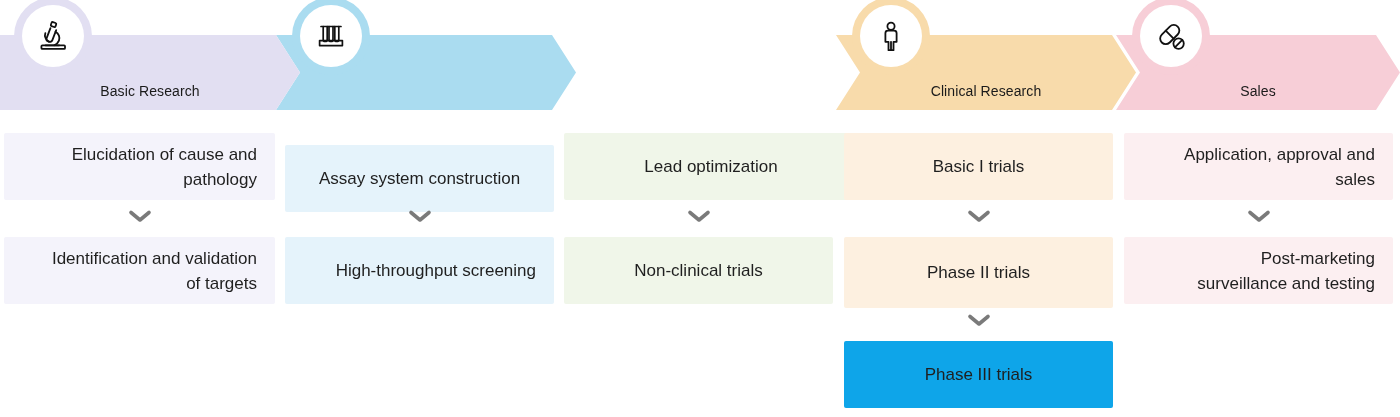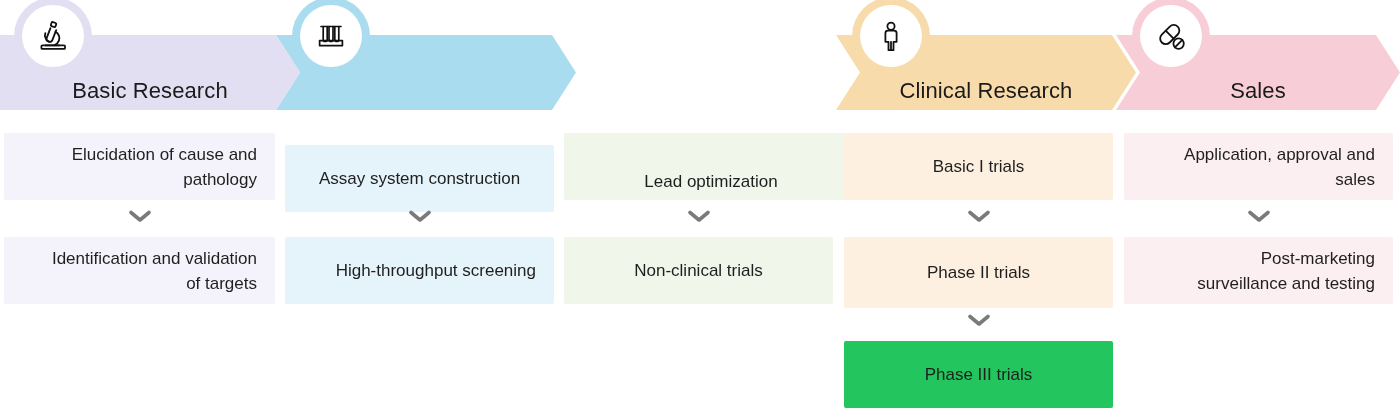--- a/index.html
+++ b/index.html
@@ -37,21 +37,21 @@
     inset: 0;
     width: 100%;
     height: 100%;
   }
   .stage-title {
     position: absolute;
     left: 0;
     right: 0;
     bottom: 6px;
     text-align: center;
-    font-size: 22px;
+    font-size: 14px;
     line-height: 26px;
     color: #1a1a1a;
     letter-spacing: 0.1px;
     white-space: nowrap;
   }
   .stage-icon-badge {
     position: absolute;
     top: -30px;
     width: 62px;
     height: 62px;
@@ -170,21 +170,21 @@
         <div class="box-text">Assay system construction</div>
       </div>
       <div class="chevron-down" style="left: 406.5px; top: 208px;">
         <svg width="26" height="16" viewBox="0 0 26 16" fill="none" stroke="#7a7a7a" stroke-width="3.6" stroke-linecap="round" stroke-linejoin="round">
       <path d="M4 4.5 L13 12 L22 4.5"></path>
     </svg>
       </div>
       <div class="col-box align-left" style="left: 285px; width: 269px; top: 237px; height: 67px; background: rgb(229, 243, 251);">
         <div class="box-text">High-throughput screening</div>
       </div>
-      <div class="col-box align-center" style="left: 564px; width: 294px; top: 133px; height: 67px; background: rgb(240, 246, 233); align-items: flex-end;">
+      <div class="col-box align-center" style="left: 564px; width: 294px; top: 133px; height: 67px; background: rgb(240, 246, 233);">
         <div class="box-text">Lead optimization</div>
       </div>
       <div class="chevron-down" style="left: 685.5px; top: 208px;">
         <svg width="26" height="16" viewBox="0 0 26 16" fill="none" stroke="#7a7a7a" stroke-width="3.6" stroke-linecap="round" stroke-linejoin="round">
       <path d="M4 4.5 L13 12 L22 4.5"></path>
     </svg>
       </div>
       <div class="col-box align-center" style="left: 564px; width: 269px; top: 237px; height: 67px; background: rgb(240, 246, 233);">
         <div class="box-text">Non-clinical trials</div>
       </div>
@@ -197,21 +197,21 @@
     </svg>
       </div>
       <div class="col-box align-center" style="left: 844px; width: 269px; top: 237px; height: 71px; background: rgb(253, 240, 224);">
         <div class="box-text">Phase II trials</div>
       </div>
       <div class="chevron-down" style="left: 965.5px; top: 312px;">
         <svg width="26" height="16" viewBox="0 0 26 16" fill="none" stroke="#7a7a7a" stroke-width="3.6" stroke-linecap="round" stroke-linejoin="round">
       <path d="M4 4.5 L13 12 L22 4.5"></path>
     </svg>
       </div>
-      <div class="col-box align-center" style="left: 844px; width: 269px; top: 341px; height: 67px; background: #22c55e;">
+      <div class="col-box align-center" style="left: 844px; width: 269px; top: 341px; height: 67px; background: #0ea5e9;">
         <div class="box-text">Phase III trials</div>
       </div>
       <div class="col-box align-left" style="left: 1124px; width: 269px; top: 133px; height: 67px; background: rgb(252, 239, 241);">
         <div class="box-text">Application, approval and sales</div>
       </div>
       <div class="chevron-down" style="left: 1245.5px; top: 208px;">
         <svg width="26" height="16" viewBox="0 0 26 16" fill="none" stroke="#7a7a7a" stroke-width="3.6" stroke-linecap="round" stroke-linejoin="round">
       <path d="M4 4.5 L13 12 L22 4.5"></path>
     </svg>
       </div>

